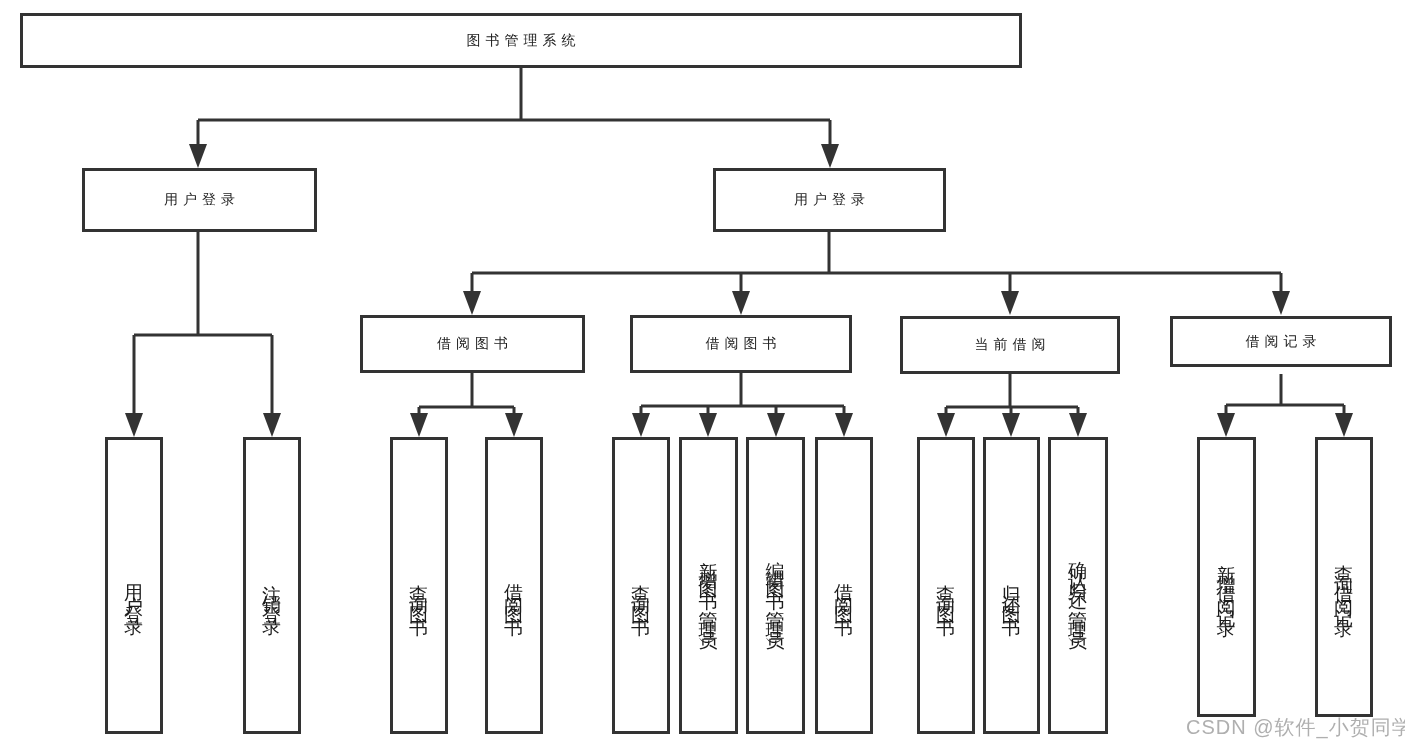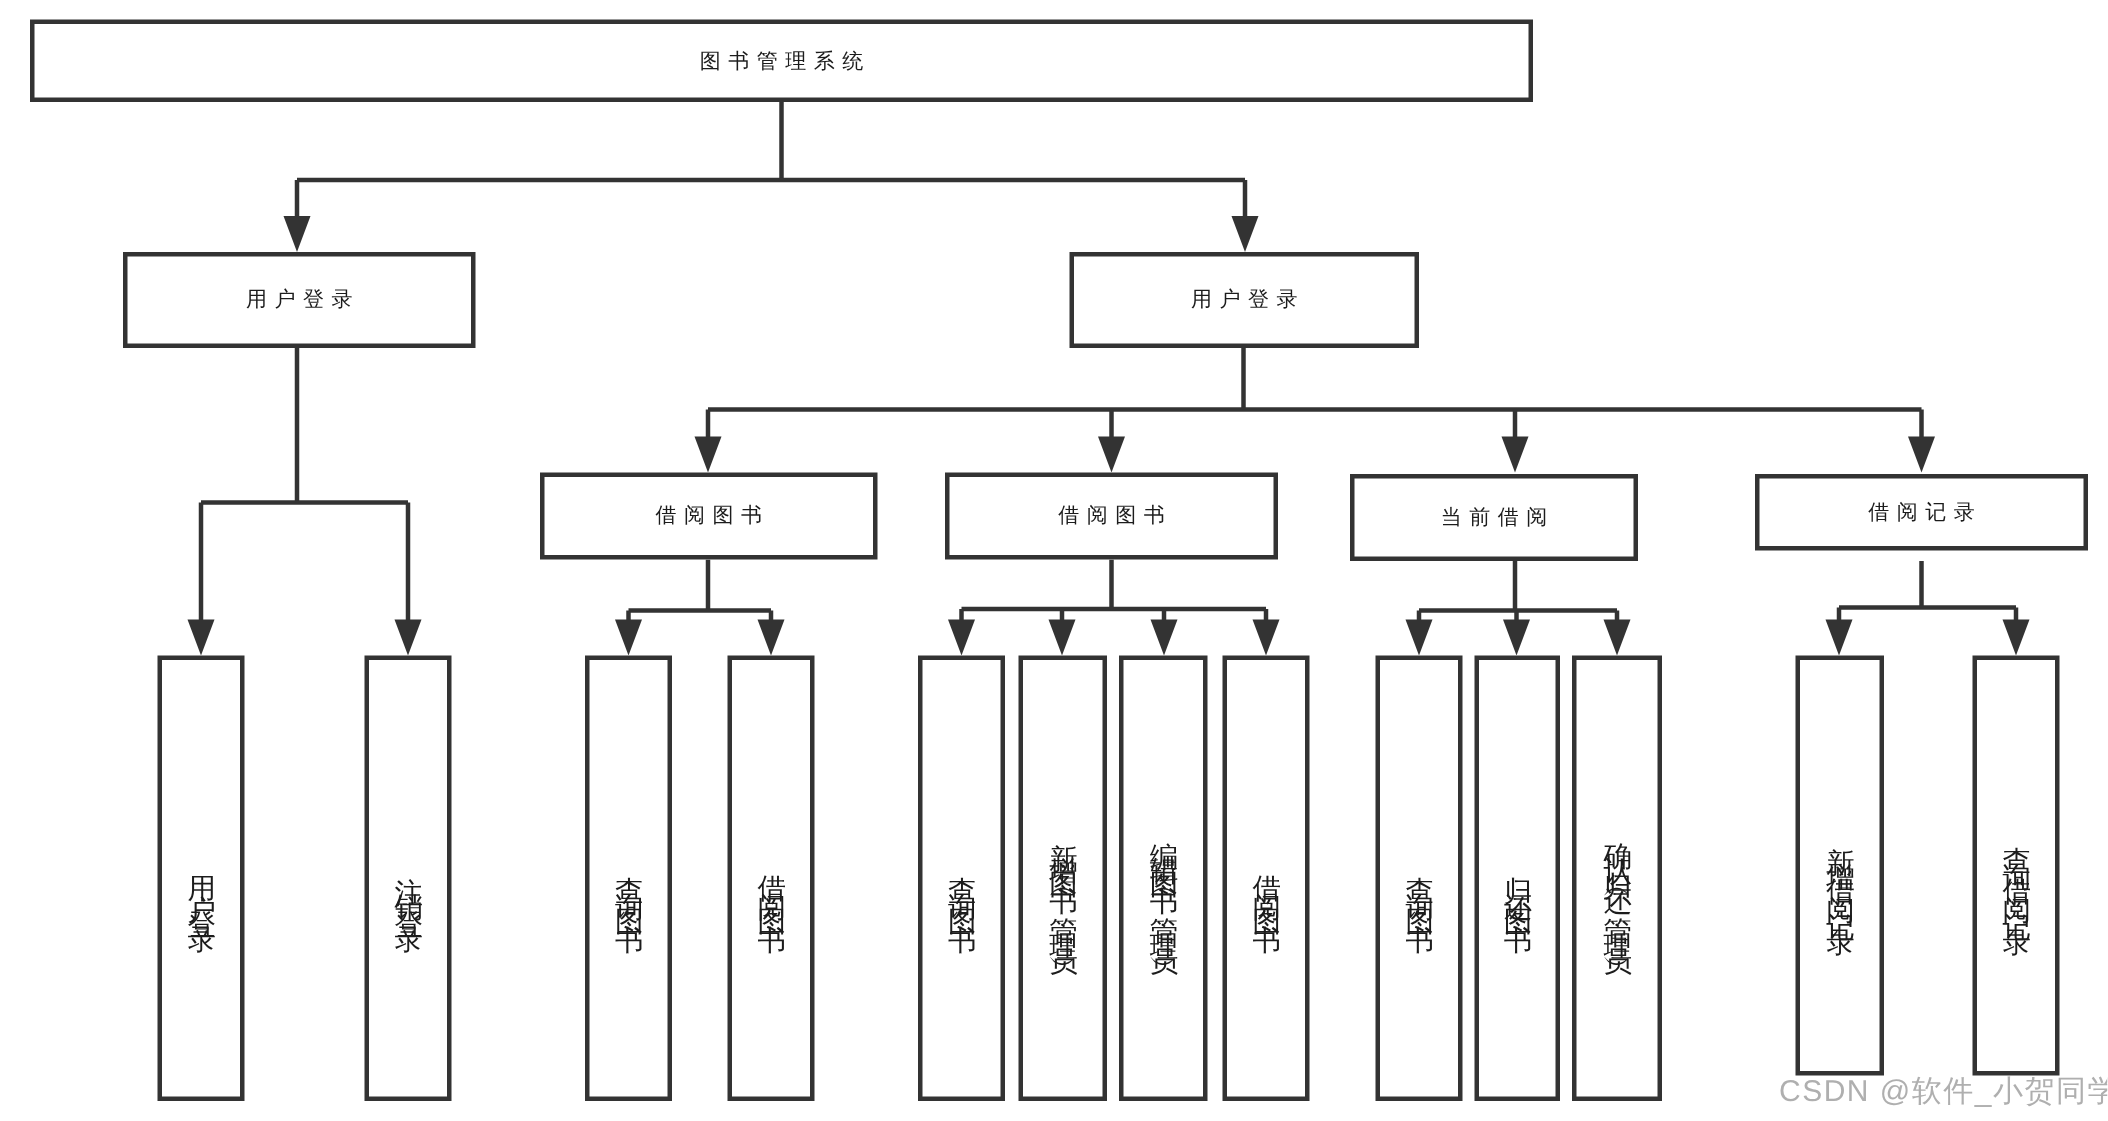--- a/index.html
+++ b/index.html
@@ -137,21 +137,21 @@
   <div class="node" style="left:713px; top:168px; width:233px; height:64px;">
     <span class="hlabel">用户登录</span>
   </div>
 
   <div class="node" style="left:360px; top:315px; width:225px; height:58px;">
     <span class="hlabel">借阅图书</span>
   </div>
   <div class="node" style="left:630px; top:315px; width:222px; height:58px;">
     <span class="hlabel">借阅图书</span>
   </div>
-  <div class="node" style="left:900px; top:316px; width:192px; height:58px;">
+  <div class="node" style="left:900px; top:316px; width:220px; height:58px;">
     <span class="hlabel">当前借阅</span>
   </div>
   <div class="node" style="left:1170px; top:316px; width:222px; height:51px;">
     <span class="hlabel">借阅记录</span>
   </div>
 
   <div class="node vnode" style="left:105px; top:437px; width:58px; height:297px;">
     <span class="vlabel">用户登录</span>
   </div>
   <div class="node vnode" style="left:243px; top:437px; width:58px; height:297px;">

